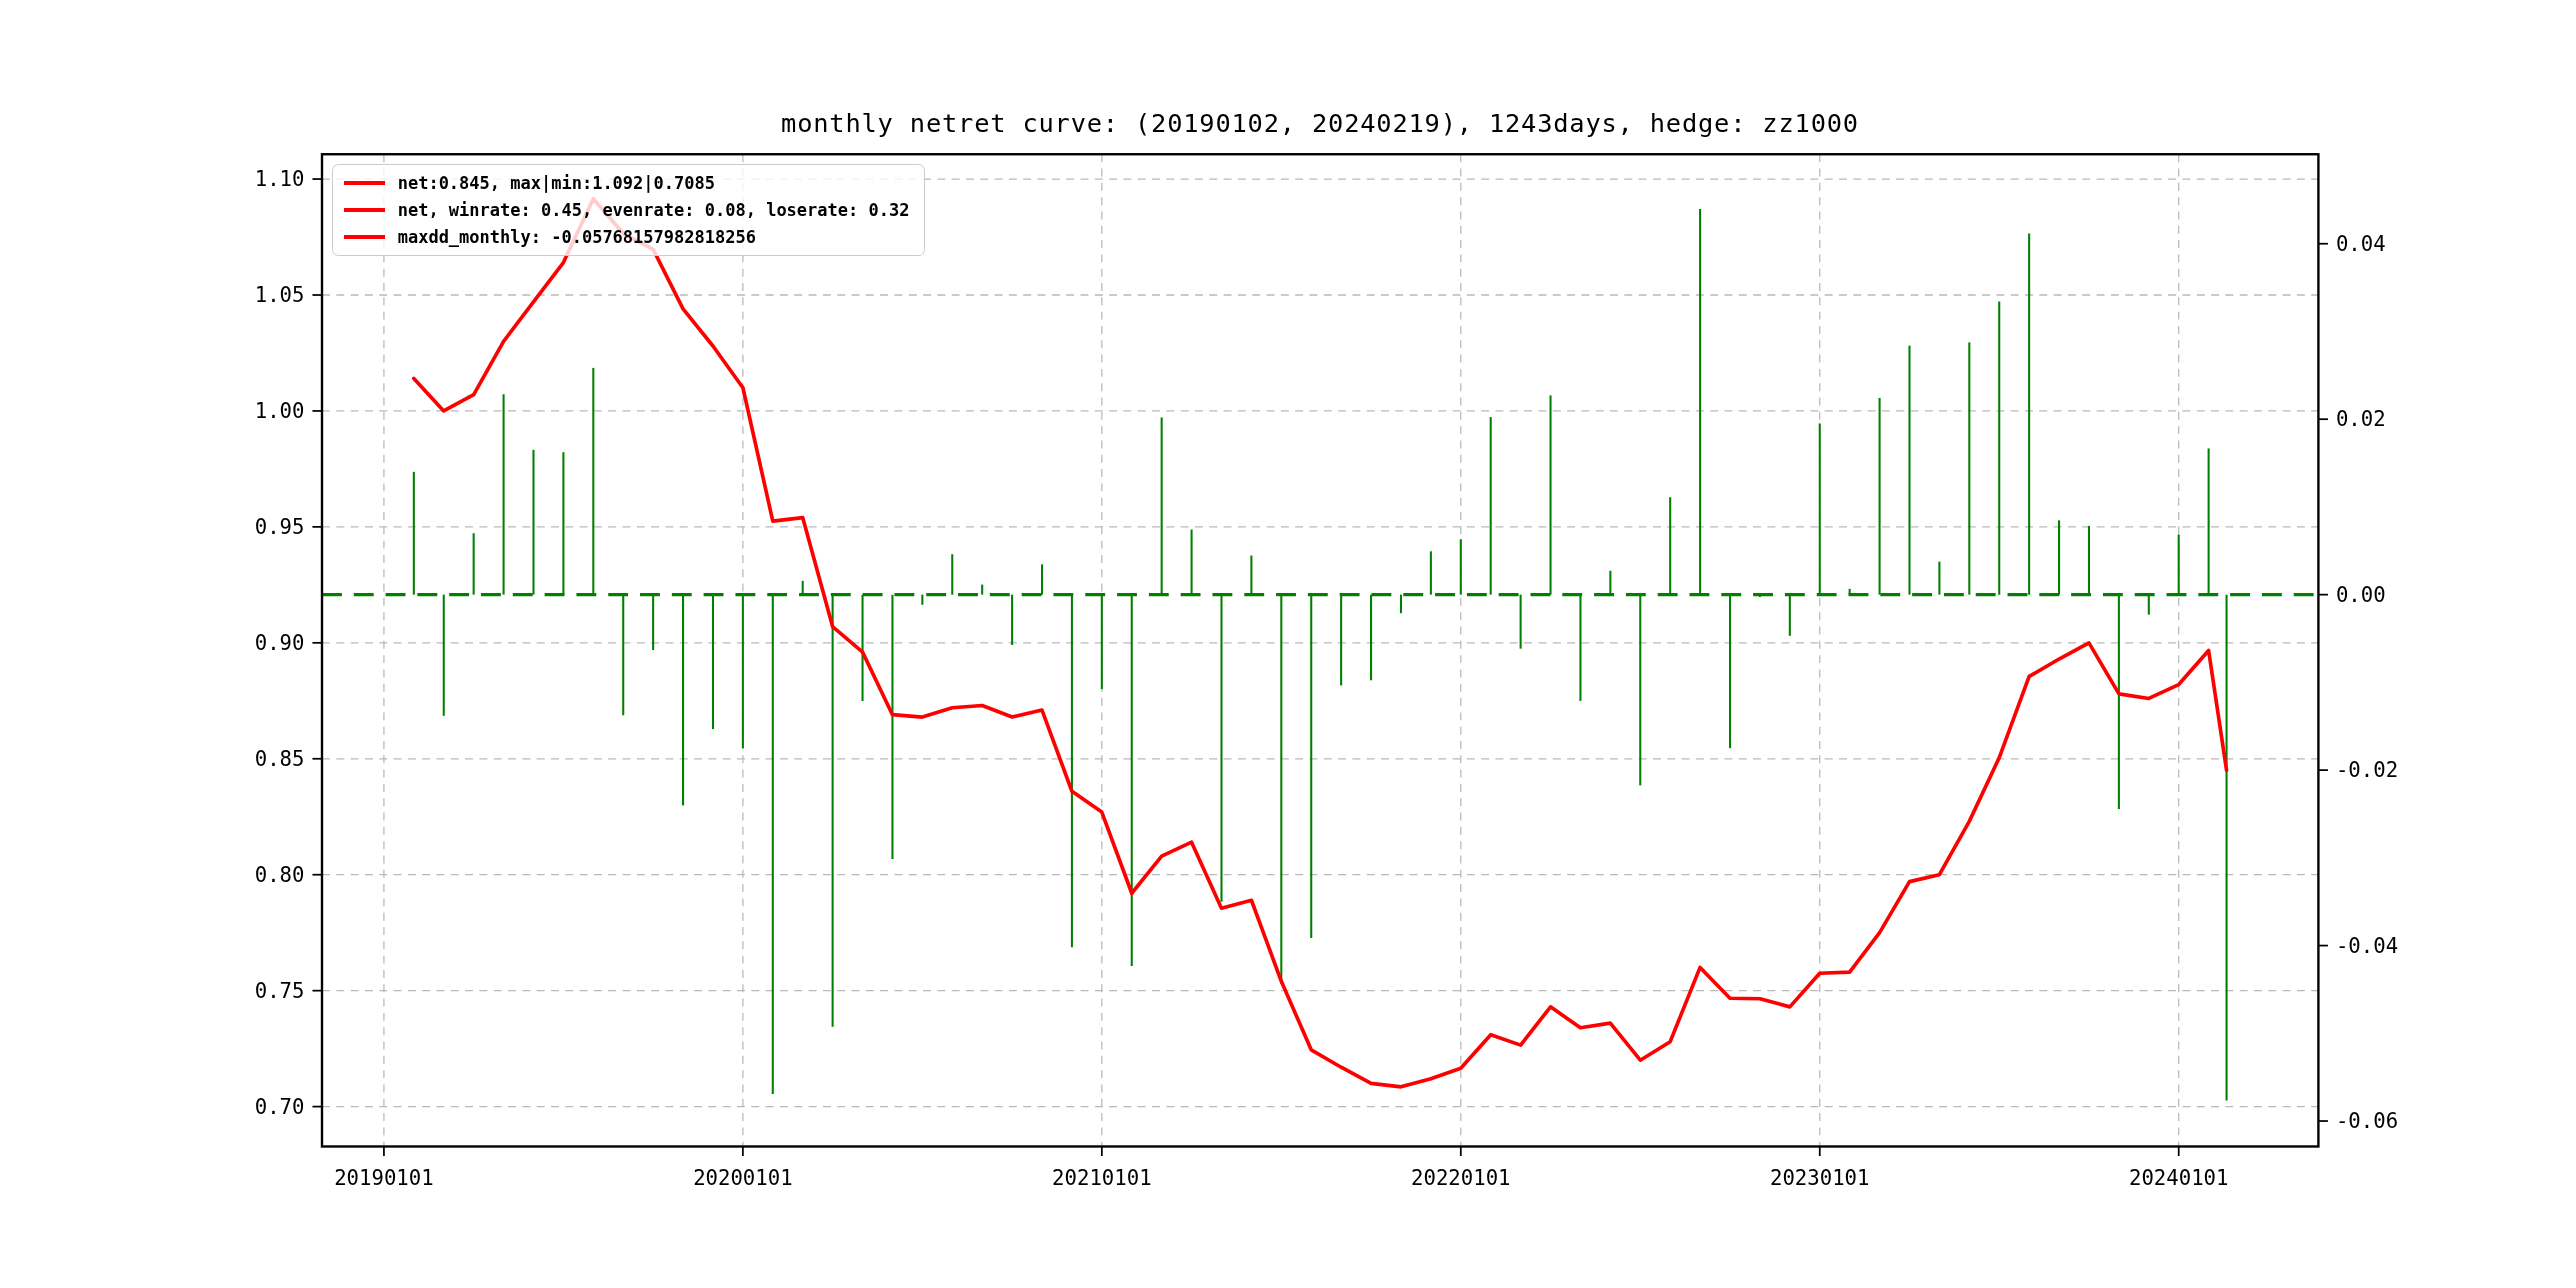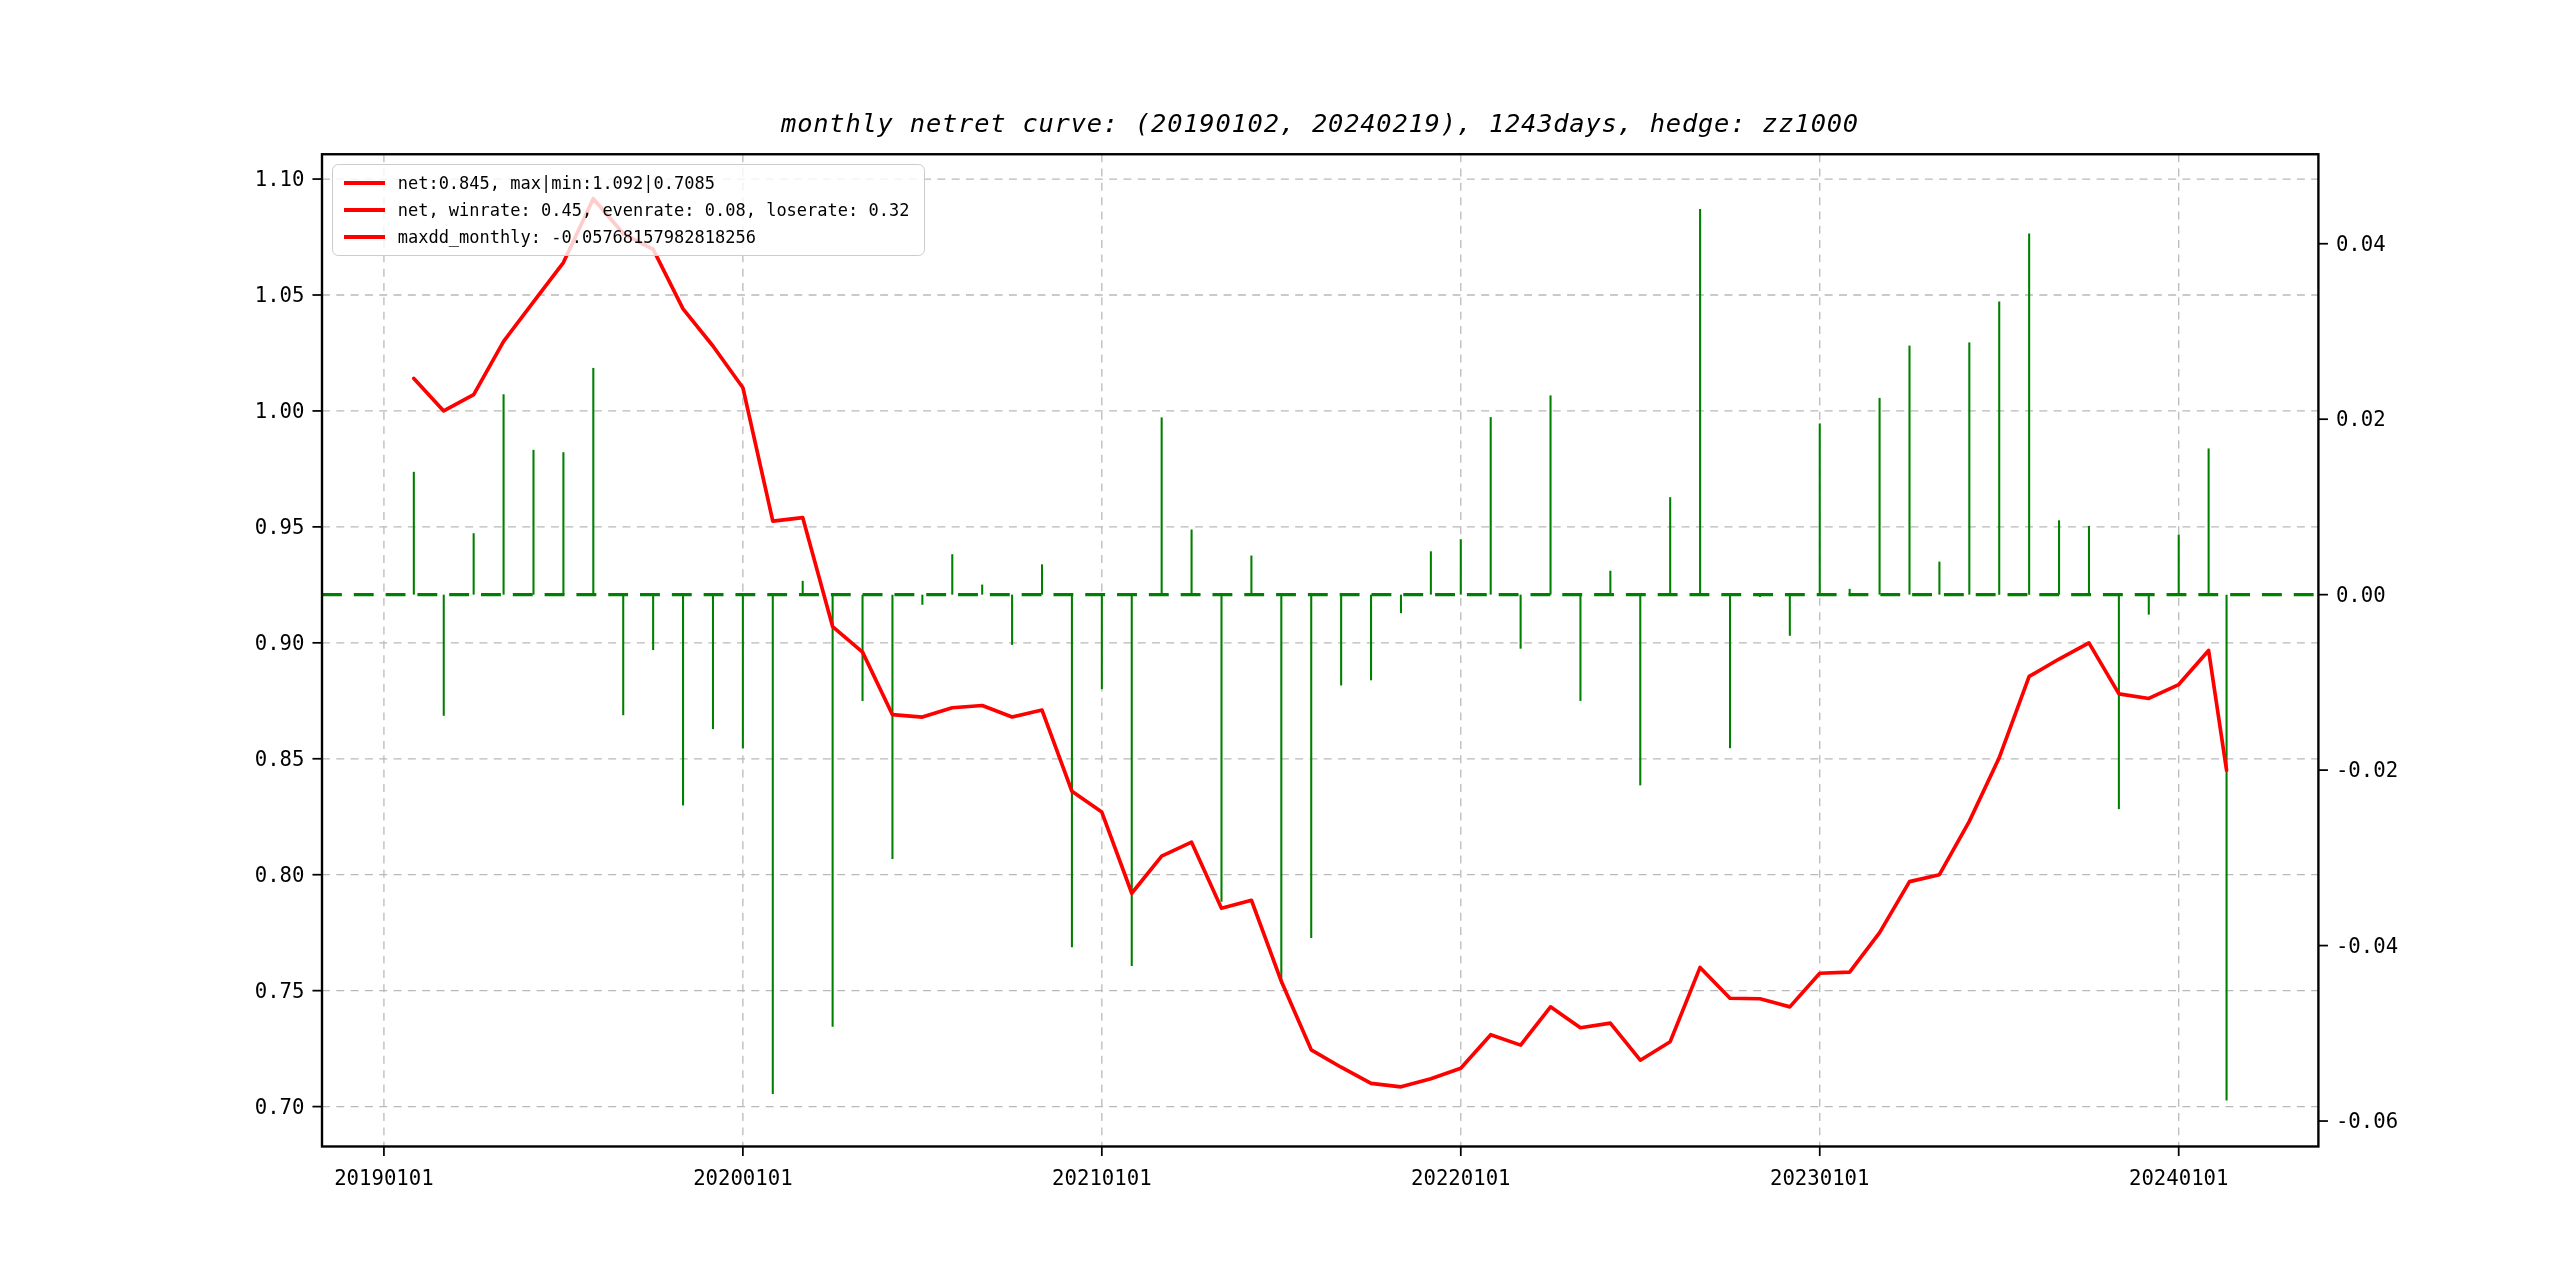--- a/index.html
+++ b/index.html
@@ -10,34 +10,33 @@
     overflow: hidden;
   }
   #figure { position: relative; width: 2576px; height: 1288px; background: #ffffff; }
   #chart-svg { position: absolute; left: 0; top: 0; }
   #chart-title {
     position: absolute;
     left: 1320px; top: 123px;
     transform: translate(-50%, -50%);
     font-size: 25.4px; color: #000; white-space: nowrap;
     letter-spacing: 0.8px;
-    font-style: italic;
   }
   #legend {
     position: absolute;
     left: 332px; top: 164px;
     background: rgba(255,255,255,0.8);
     border: 1.6px solid #cccccc;
     border-radius: 6.4px;
     padding: 8px 14.3px 8px 11px;
     display: flex; flex-direction: column; gap: 7.2px;
   }
   .legend-row { display: flex; align-items: center; gap: 12.7px; white-space: nowrap; }
   .legend-swatch { width: 41px; height: 0; border-top: 4px solid #ff0000; flex: 0 0 auto; }
-  .legend-label { font-size: 17px; color: #000; }
+  .legend-label { font-size: 17px; color: #000; font-weight: bold; }
 </style>
 </head>
 <body>
 
 <div id="figure">
   <svg id="chart-svg" width="2576" height="1288" xmlns="http://www.w3.org/2000/svg" viewBox="0 0 3240 1620">
       <g>
         <line x1="405" x2="2916" y1="225.20729142322952" y2="225.20729142322952" stroke="#b9b9b9" stroke-width="1.6" stroke-dasharray="10 8" fill="none"></line>
         <line x1="405" x2="2916" y1="371.03575601776106" y2="371.03575601776106" stroke="#b9b9b9" stroke-width="1.6" stroke-dasharray="10 8" fill="none"></line>
         <line x1="405" x2="2916" y1="516.8642206122927" y2="516.8642206122927" stroke="#b9b9b9" stroke-width="1.6" stroke-dasharray="10 8" fill="none"></line>

